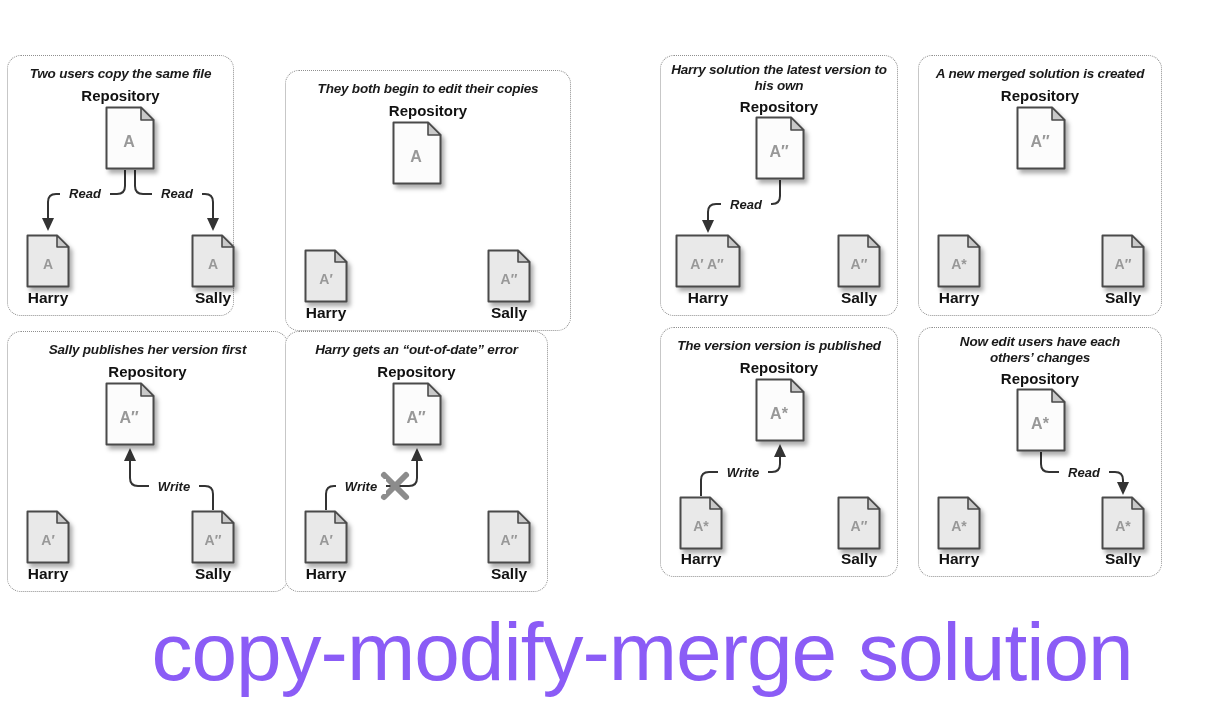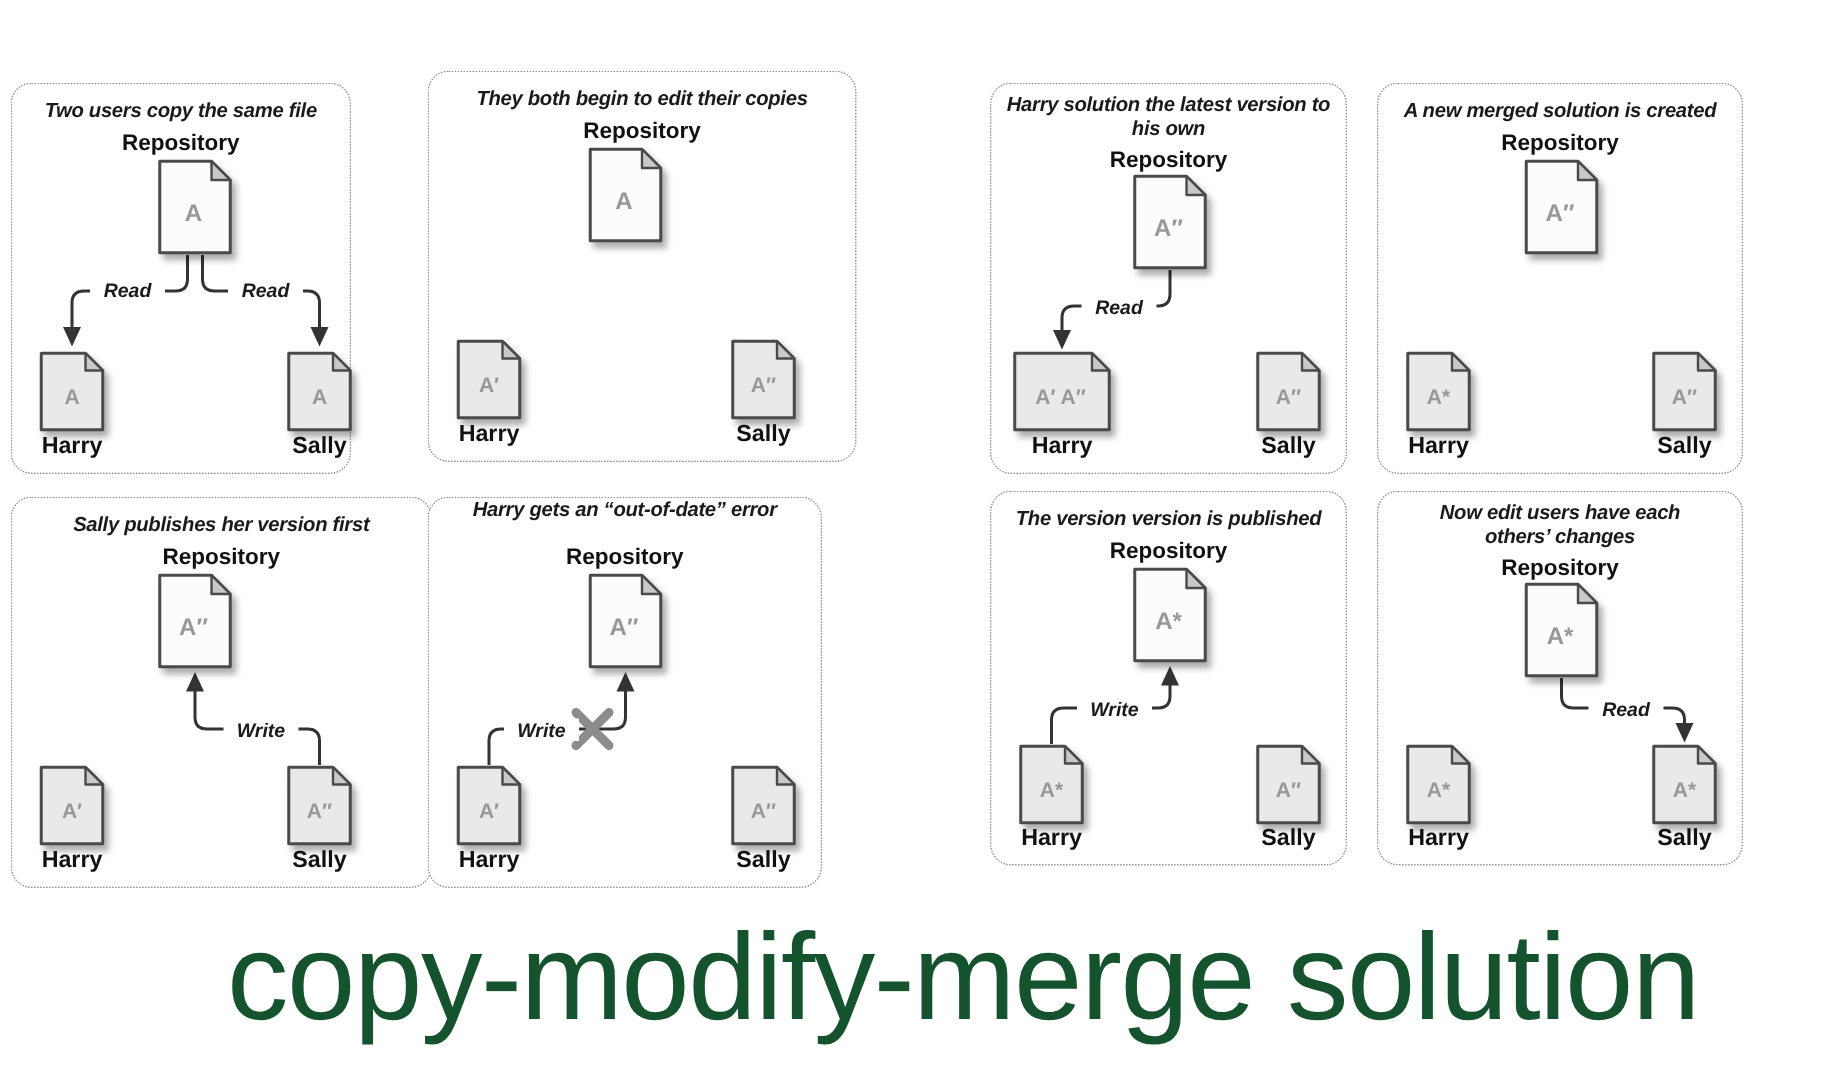--- a/index.html
+++ b/index.html
@@ -25,21 +25,21 @@
     font:700 15.5px/18px "Liberation Sans",sans-serif;
   }
   .alabel{
     position:absolute;background:#ffffff;padding:0 3px;text-align:center;color:#1a1a1a;
     font:italic 700 13px/15px "Liberation Sans",sans-serif;
   }
   .arrows{position:absolute;left:0;top:0;}
   .doc{position:absolute;filter:drop-shadow(3px 4px 2px rgba(0,0,0,0.32));}
   .doc text{font-family:"Liberation Sans",sans-serif;}
   .caption{
-    position:absolute;left:0;right:0;top:602px;text-align:center;padding-left:58px;color:#14532d;
+    position:absolute;left:0;right:0;top:602px;text-align:center;padding-left:58px;color:#8b5cf6;
     font:400 82px/100px "Liberation Sans",sans-serif;letter-spacing:-1px;white-space:nowrap;
   }
 </style>
 </head>
 <body>
 
 <div>
 
   <div class="panel" style="left:7px;top:55px;width:227px;height:261px;">
     <div class="ptitle" style="left:6px;right:6px;top:10px;">Two users copy the same file</div>
@@ -64,21 +64,21 @@
     </svg>
     <svg class="doc" width="44" height="54" style="left:183px;top:178px;">
       <path d="M1.5,1.5 H31 L42.5,13 V52.5 H1.5 Z" fill="#e9e9e9" stroke="#4a4a4a" stroke-width="2" stroke-linejoin="round"></path>
       <path d="M31,1.5 V13 H42.5 Z" fill="#c9c9c9" stroke="#4a4a4a" stroke-width="1.6" stroke-linejoin="round"></path>
       <text x="22" y="35" text-anchor="middle" font-size="14" font-weight="bold" fill="#989898">A</text>
     </svg>
     <div class="pname" style="left:8px;top:233px;">Harry</div>
     <div class="pname" style="left:173px;top:233px;">Sally</div>
   </div>
 
-  <div class="panel" style="left:285px;top:47px;width:286px;height:261px;">
+  <div class="panel" style="left:285px;top:70px;width:286px;height:261px;">
     <div class="ptitle" style="left:6px;right:6px;top:10px;">They both begin to edit their copies</div>
     <div class="rlabel" style="top:31px;">Repository</div>
     <svg class="doc" width="50" height="64" style="left:106px;top:50px;">
       <path d="M1.5,1.5 H36 L48.5,14 V62.5 H1.5 Z" fill="#fcfcfc" stroke="#4a4a4a" stroke-width="2" stroke-linejoin="round"></path>
       <path d="M36,1.5 V14 H48.5 Z" fill="#c9c9c9" stroke="#4a4a4a" stroke-width="1.6" stroke-linejoin="round"></path>
       <text x="24" y="41" text-anchor="middle" font-size="16" font-weight="bold" fill="#989898">A</text>
     </svg>
     <svg class="doc" width="44" height="54" style="left:18px;top:178px;">
       <path d="M1.5,1.5 H31 L42.5,13 V52.5 H1.5 Z" fill="#e9e9e9" stroke="#4a4a4a" stroke-width="2" stroke-linejoin="round"></path>
       <path d="M31,1.5 V13 H42.5 Z" fill="#c9c9c9" stroke="#4a4a4a" stroke-width="1.6" stroke-linejoin="round"></path>
@@ -163,21 +163,21 @@
     <svg class="doc" width="44" height="54" style="left:183px;top:178px;">
       <path d="M1.5,1.5 H31 L42.5,13 V52.5 H1.5 Z" fill="#e9e9e9" stroke="#4a4a4a" stroke-width="2" stroke-linejoin="round"></path>
       <path d="M31,1.5 V13 H42.5 Z" fill="#c9c9c9" stroke="#4a4a4a" stroke-width="1.6" stroke-linejoin="round"></path>
       <text x="22" y="35" text-anchor="middle" font-size="14" font-weight="bold" fill="#989898">A″</text>
     </svg>
     <div class="pname" style="left:8px;top:233px;">Harry</div>
     <div class="pname" style="left:173px;top:233px;">Sally</div>
   </div>
 
   <div class="panel" style="left:285px;top:331px;width:263px;height:261px;">
-    <div class="ptitle" style="left:6px;right:6px;top:0;">Harry gets an “out-of-date” error</div>
+    <div class="ptitle" style="left:6px;right:6px;top:10px;">Harry gets an “out-of-date” error</div>
     <div class="rlabel" style="top:31px;">Repository</div>
     <svg class="arrows" width="263" height="261">
       <path d="M40,178 V162 Q40,154 48,154 H123 Q131,154 131,146 V128" fill="none" stroke="#333" stroke-width="2"></path>
       <polygon points="125,129 137,129 131,116" fill="#333"></polygon>
       <g>
         <line x1="98" y1="143" x2="120" y2="165" stroke="#8c8c8c" stroke-width="6" stroke-linecap="round"></line>
         <line x1="120" y1="143" x2="98" y2="165" stroke="#8c8c8c" stroke-width="6" stroke-linecap="round"></line>
       </g>
     </svg>
     <div class="alabel" style="left:50px;top:147px;width:44px;">Write</div>

